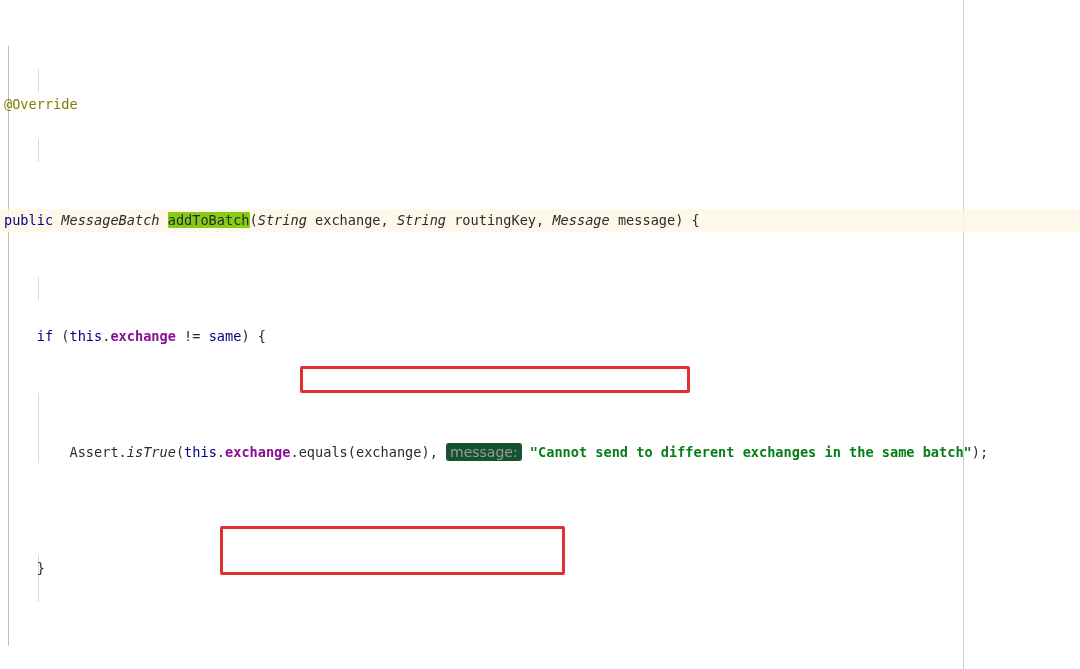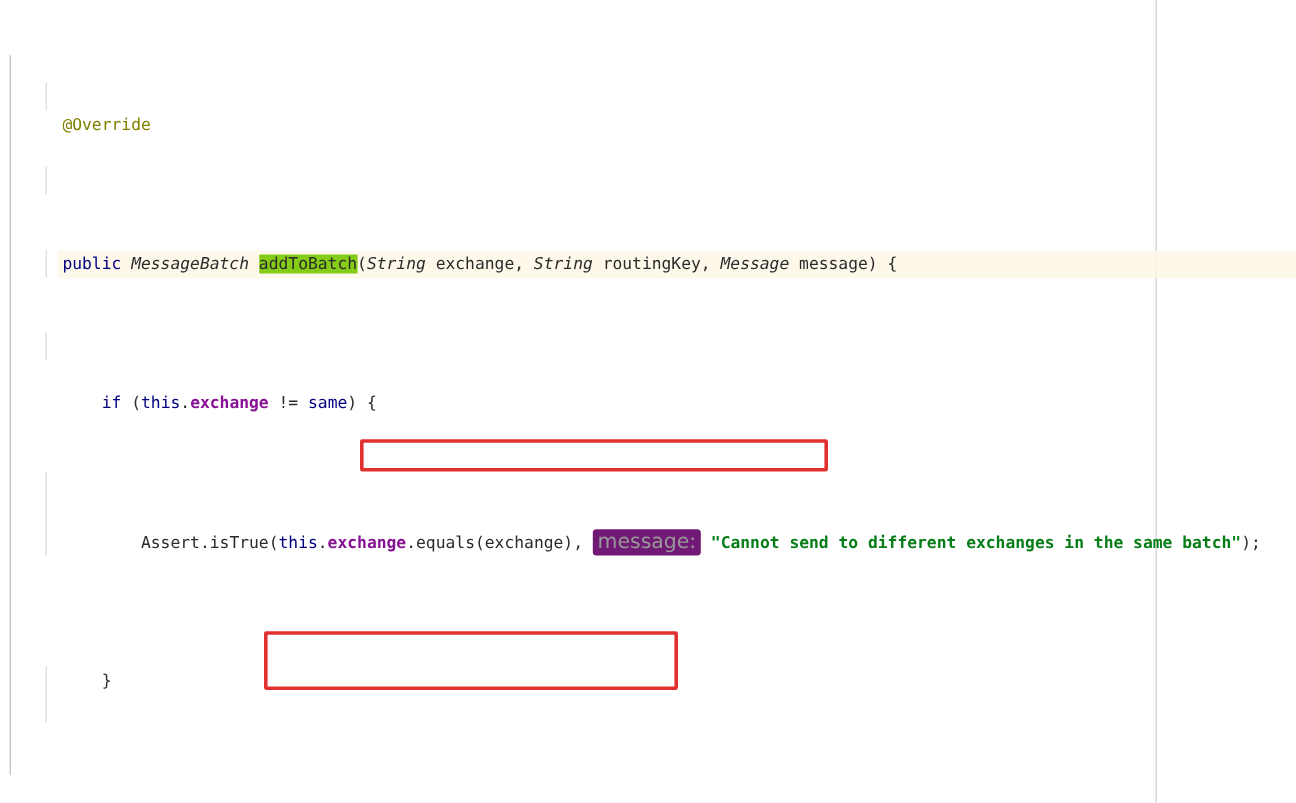--- a/index.html
+++ b/index.html
@@ -36,50 +36,49 @@
     font-size: 13.6px;
     line-height: 23.2px;
     white-space: pre;
     letter-spacing: 0px;
   }
   .line {
     position: relative;
     height: 23.2px;
     padding-left: 4px;
     box-sizing: border-box;
-    margin-left: 48px;
   }
   .line.caret-line {
     background: #fdf6e3cc;
   }
   
   .guide {
     position: absolute;
     width: 1px;
     background: #d8d8d8;
   }
   .guide.g0 { background: #bfbfbf; }
   
   .kw      { color: #000080; font-weight: normal; }
   .anno    { color: #808000; }
   .plain   { color: #2b2b2b; }
   .type    { color: #2b2b2b; font-style: italic; }
   .field   { color: #871094; font-weight: bold; }
   .meth    { color: #2b2b2b; }
-  .methi   { color: #2b2b2b; }
+  .methi   { color: #2b2b2b; font-style: italic; }
   .str     { color: #067d17; font-weight: bold; }
   .op      { color: #2b2b2b; }
   .ident-hl{ background: #84cc16; border-radius: 1px; }
   
   .hint {
-    background: #701a75;
+    background: #14532d;
     color: #999999;
     border-radius: 3px;
     padding: 1px 4px 1px 4px;
-    font-size: 17px;
+    font-size: 14px;
     font-family: "DejaVu Sans", "Liberation Sans", sans-serif;
     letter-spacing: 0;
   }
   
   .redbox {
     position: absolute;
     border: 3px solid #e03030;
     border-radius: 2px;
     box-sizing: border-box;
     pointer-events: none;

